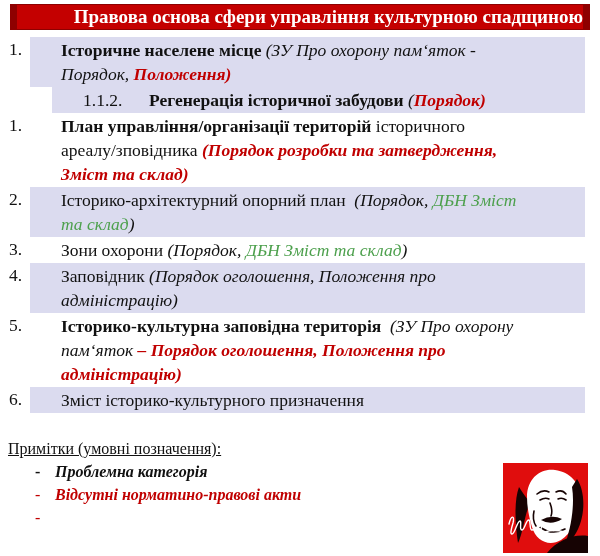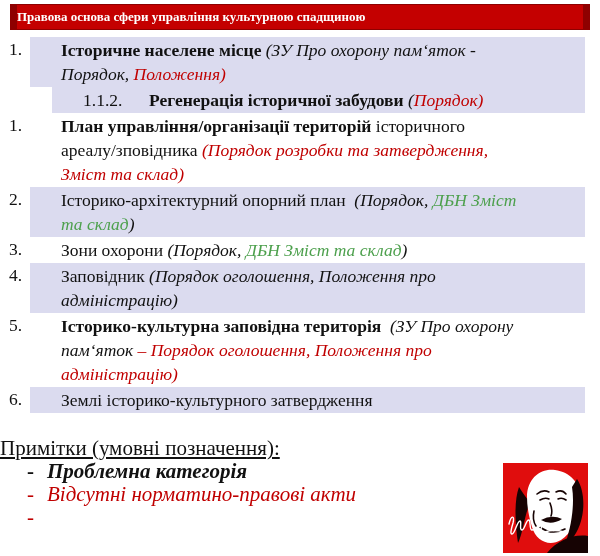--- a/index.html
+++ b/index.html
@@ -9,37 +9,37 @@
   }
   
   .titlebar{
     margin:4px 10px 0 10px;height:24px;
     background:var(--header-bg,#c40000);
     border-top:1px solid var(--header-edge,#8e0000);
     border-bottom:1px solid var(--header-edge,#8e0000);
     border-left:7px solid var(--header-edge,#8e0000);
     border-right:7px solid var(--header-edge,#8e0000);
     color:var(--header-text,#fff);
-    font-weight:bold;font-size:13px;line-height:24px;text-align:left;
+    font-weight:bold;font-size:19px;line-height:24px;text-align:right;
     white-space:nowrap;
   }
   
   .list{margin-top:7px;font-size:17.5px;line-height:24px;}
   .row{display:flex;align-items:stretch;margin-right:15px;}
   .row .num{width:30px;padding-left:9px;box-sizing:border-box;flex-shrink:0;background:#fff;}
   .row .content{flex:1;padding:1px 4px 1px 31px;white-space:pre-wrap;}
   .row.hl > .content{background:var(--highlight,#dbdbef);}
   .row.sub > .num{width:52px;padding-left:0;}
   .subnum{display:inline-block;width:66px;}
   .b{font-weight:bold;}
   .i{font-style:italic;}
-  .red{color:var(--red,#c00000);}
+  .red{color:var(--red,#c00000);font-weight:bold;}
   .green{color:var(--green,#4da04d);}
   
-  .legend{margin:24px 0 0 0;font-size:21px;line-height:23px;}
+  .legend{margin:24px 0 0 8px;font-size:16px;line-height:23px;}
   .legend-heading{text-decoration:underline;}
   .legend-item{display:flex;margin-left:27px;}
   .legend-item .dash{width:20px;flex-shrink:0;font-weight:bold;}
   .legend-item .dash.red{font-weight:normal;}
   
   .portrait{position:absolute;left:503px;top:463px;width:85px;height:90px;}
   .p-red{fill:var(--portrait-bg,#e00d0d);}
   .p-black{fill:#160303;}
   .p-white{fill:#ffffff;}
   .p-line{fill:none;stroke:#160303;stroke-width:1.6;stroke-linecap:round;}
@@ -85,21 +85,21 @@
 адміністрацію)</span></div>
       </div>
       <div class="row main">
         <div class="num">5.</div>
         <div class="content"><span class="b">Історико-культурна заповідна територія </span><span class="i"> (ЗУ Про охорону
 пам‘яток </span><span class="i red">– Порядок оголошення, Положення про
 адміністрацію)</span></div>
       </div>
       <div class="row main hl">
         <div class="num">6.</div>
-        <div class="content"><span>Землі історико-культурного затвердження</span></div>
+        <div class="content"><span>Зміст історико-культурного призначення</span></div>
       </div>
     </div>
 
   <div class="legend">
     <div class="legend-heading">Примітки (умовні позначення):</div>
     <div>
         <div class="legend-item">
           <span class="dash">-</span>
           <span class="b i">Проблемна категорія</span>
         </div>

